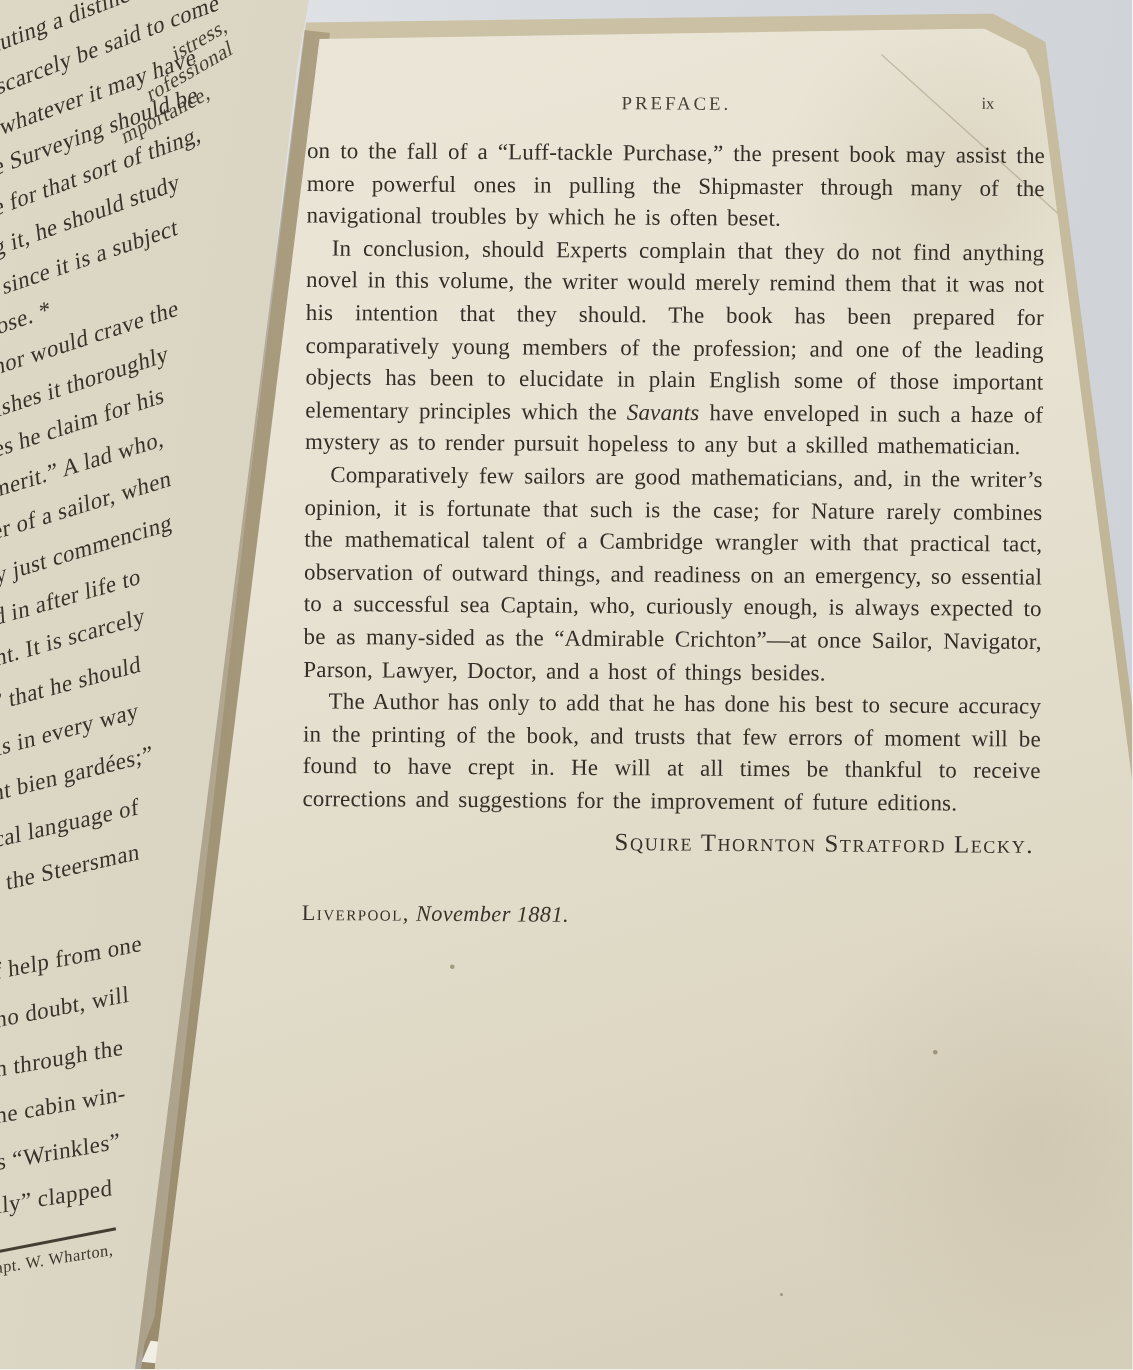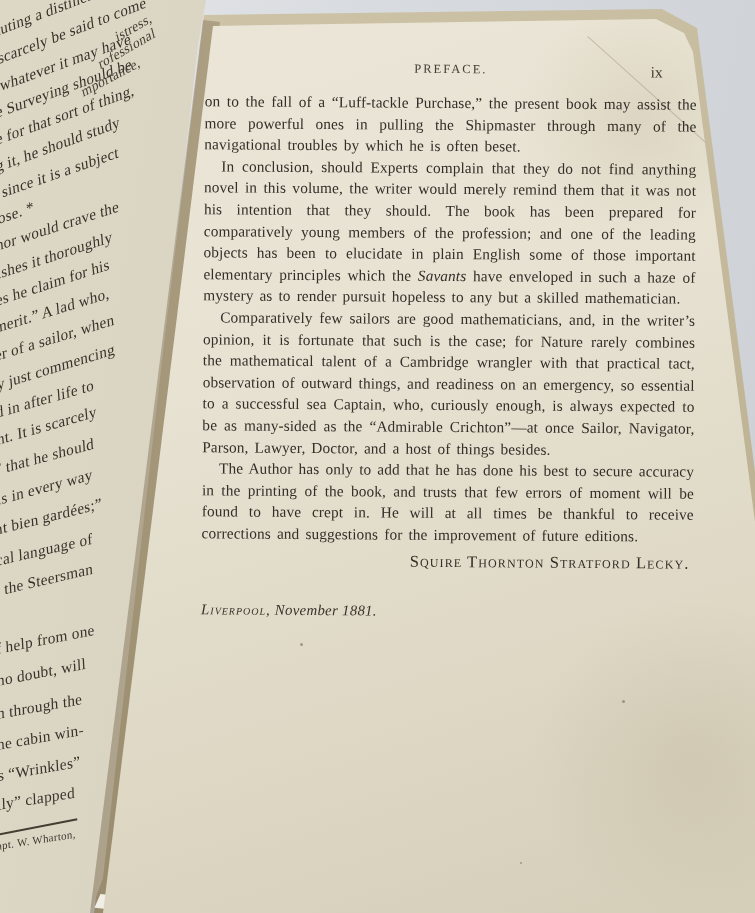--- a/index.html
+++ b/index.html
@@ -52,33 +52,33 @@
   .speck{position:absolute;width:3px;height:3px;border-radius:50%;background:#877a5f;opacity:.7;}
   
   #text-block{
     position:absolute;left:203px;top:62px;width:492px;color:#332e27;
     transform:rotate(.4deg);
   }
   #rp-header{position:relative;height:22px;margin-bottom:8px;}
   #page-title{
     display:block;text-align:center;font-size:12.5px;letter-spacing:2px;color:#443f35;
   }
-  #page-number{position:absolute;right:34px;top:0;font-size:16px;color:#443f35;}
+  #page-number{position:absolute;right:34px;top:0;font-size:11px;color:#443f35;}
   .para{
     margin:0;text-align:justify;font-size:15.3px;line-height:21.6px;
     letter-spacing:.12px;word-spacing:2.1px;
   }
   .para.indented{text-indent:17px;}
   .para .it{font-style:italic;}
   #signature{
     text-align:right;margin-top:7px;padding-right:4px;
     font-variant:small-caps;font-size:16.5px;letter-spacing:1.1px;color:#332e27;
   }
   #dateline{margin-top:31px;font-size:14.8px;color:#38332a;letter-spacing:.3px;}
-  #dateline .place{font-variant:small-caps;letter-spacing:1px;font-style:italic;}
+  #dateline .place{font-variant:small-caps;letter-spacing:1px;}
   #dateline .date{font-style:italic;margin-top:14px;}
 </style>
 </head>
 <body>
 
 <div id="scene">
   <div id="page-edge"></div>
 
   <div id="left-page">
     <div id="lp-frags">

